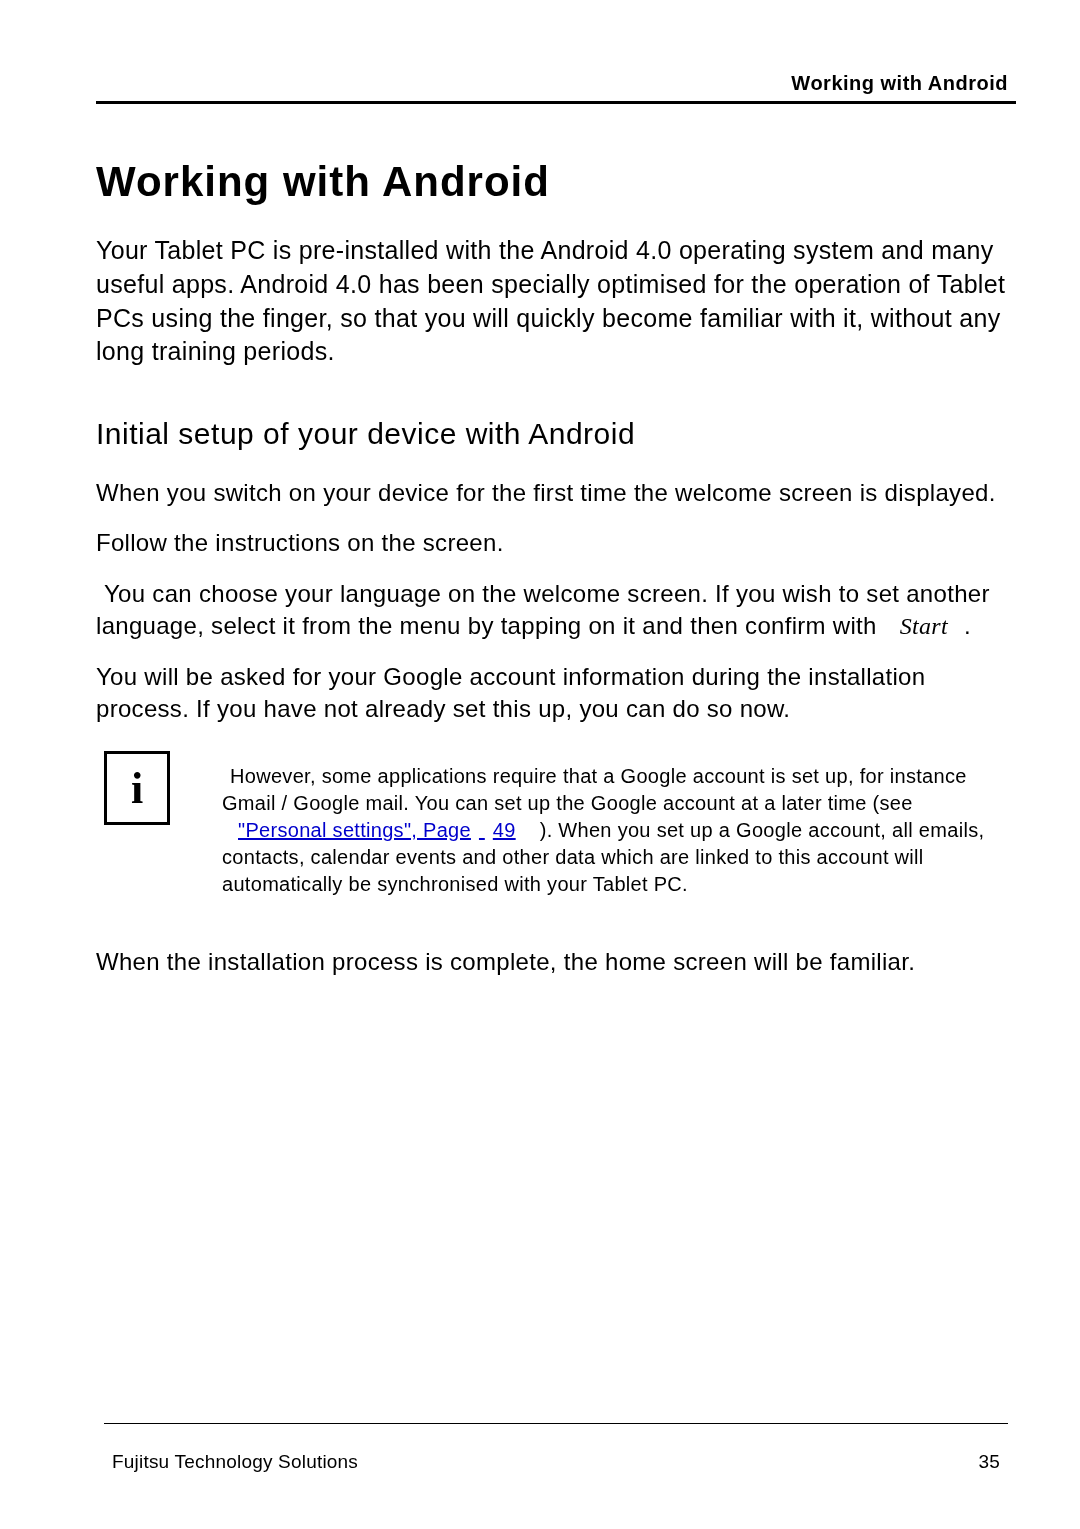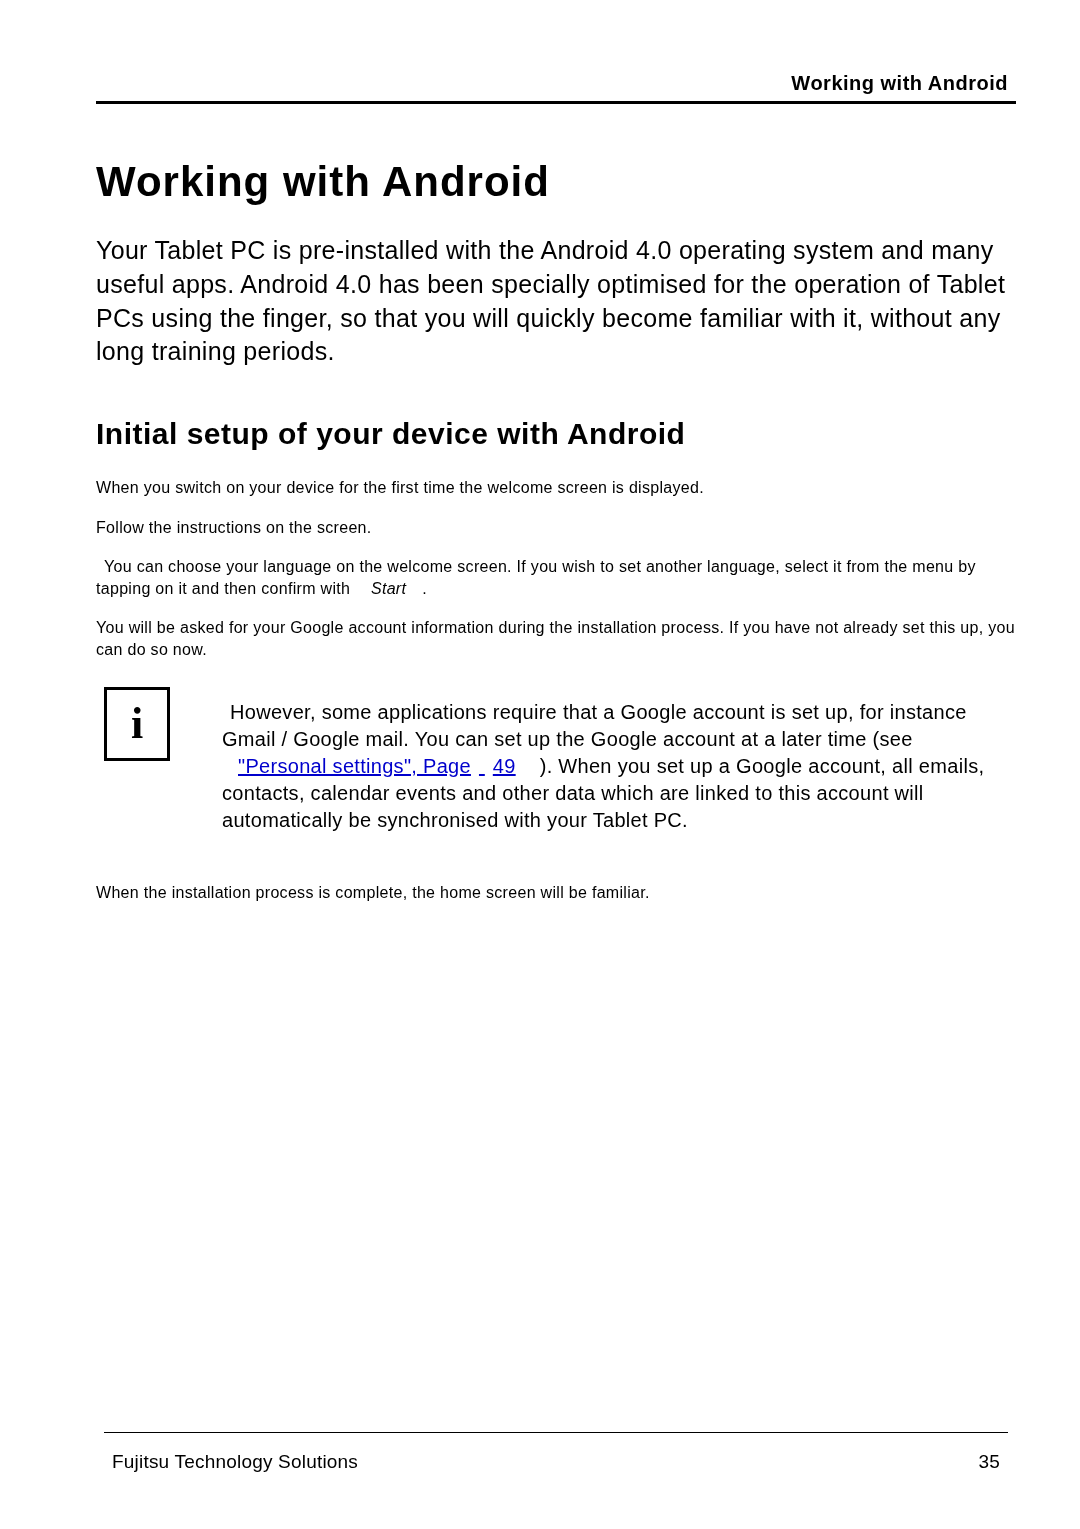--- a/index.html
+++ b/index.html
@@ -32,33 +32,33 @@
       margin-bottom: 28px;
     }
     .intro-para {
       font-size: 25px;
       line-height: 1.35;
       letter-spacing: 0.3px;
       margin-bottom: 48px;
     }
     .section-title {
       font-size: 30px;
-      font-weight: bold;
+      font-weight: normal;
       letter-spacing: 0.5px;
       margin-bottom: 26px;
     }
     .body-para {
-      font-size: 16px;
+      font-size: 24px;
       line-height: 1.35;
       letter-spacing: 0.3px;
       margin-bottom: 18px;
     }
     .italic-inline {
       font-style: italic;
-      font-family: Liberation Sans, sans-serif;
+      font-family: Liberation Serif, serif;
     }
     .info-block {
       display: flex;
       align-items: flex-start;
       gap: 28px;
       margin-top: 22px;
       margin-bottom: 26px;
     }
     .info-icon-box {
       flex-shrink: 0;
@@ -87,21 +87,21 @@
       text-decoration: underline;
     }
     .page-footer {
       position: absolute;
       left: 72px;
       right: 72px;
       bottom: 48px;
     }
     .footer-line {
       border-top: 1.5px solid #000;
-      padding-top: 10px;
+      padding-top: 19px;
       display: flex;
       justify-content: space-between;
       font-size: 19px;
       letter-spacing: 0.2px;
       text-align: center;
     }
   </style>
 </head>
 <body>
 

